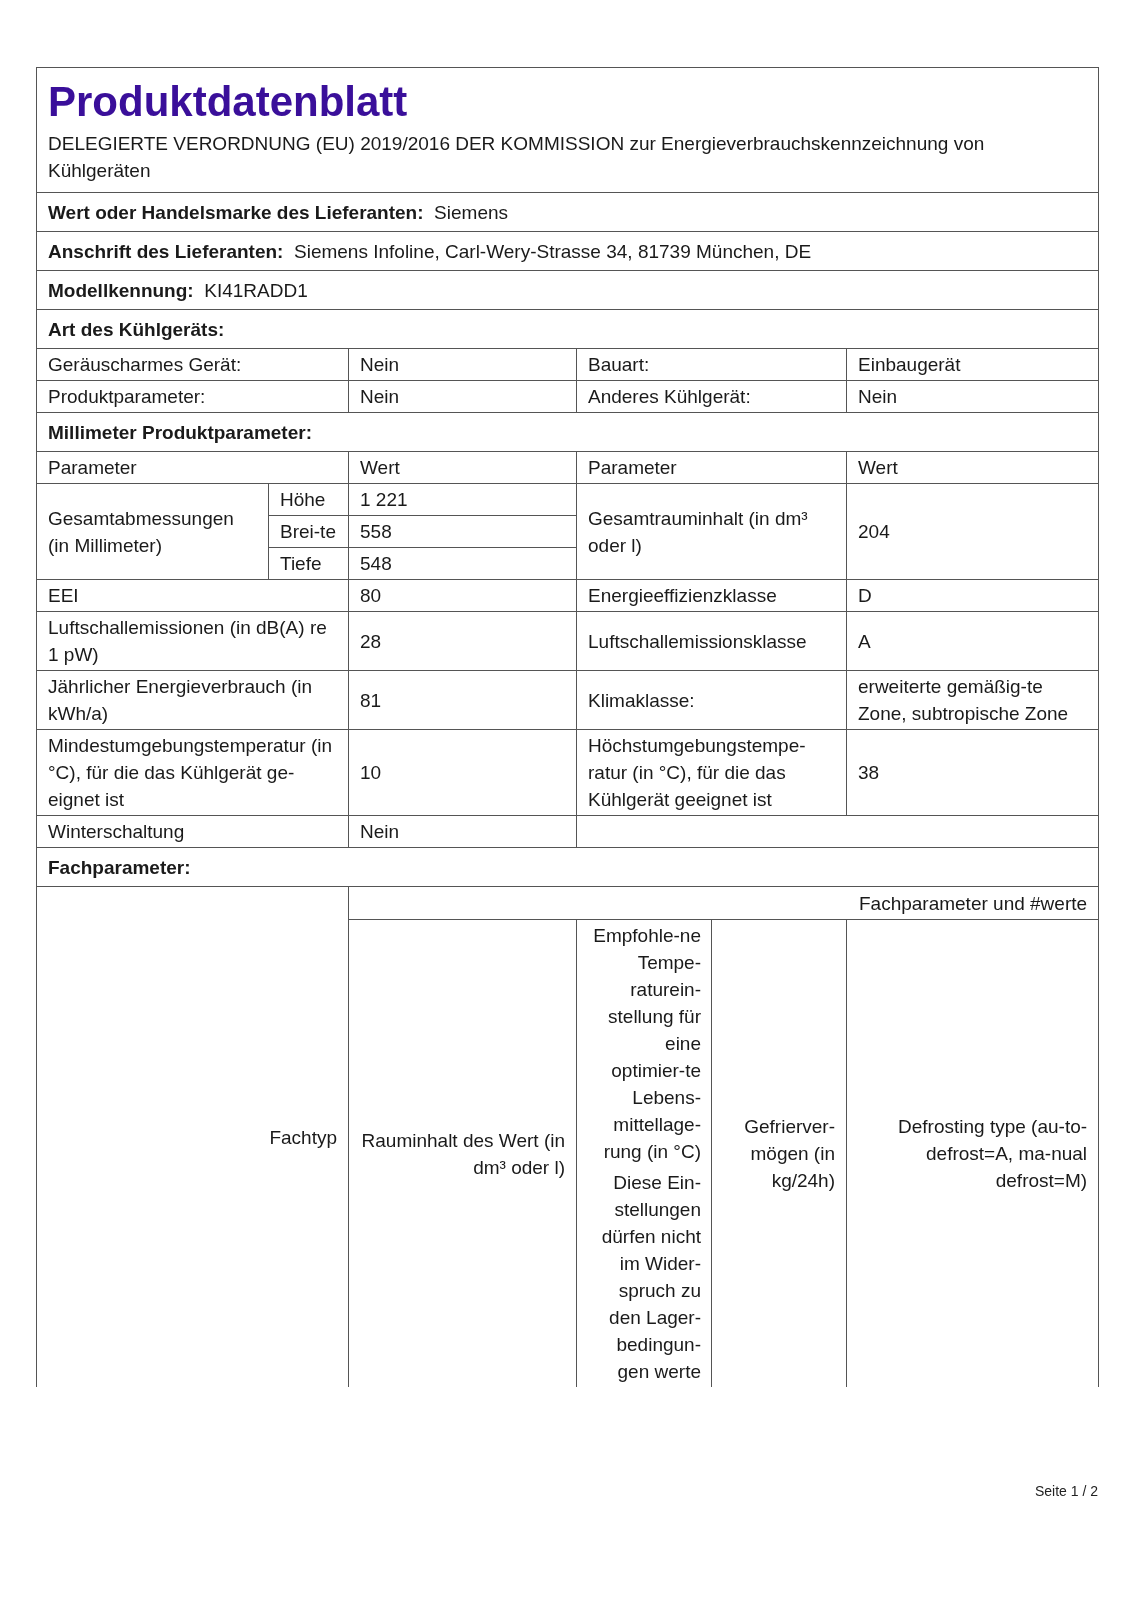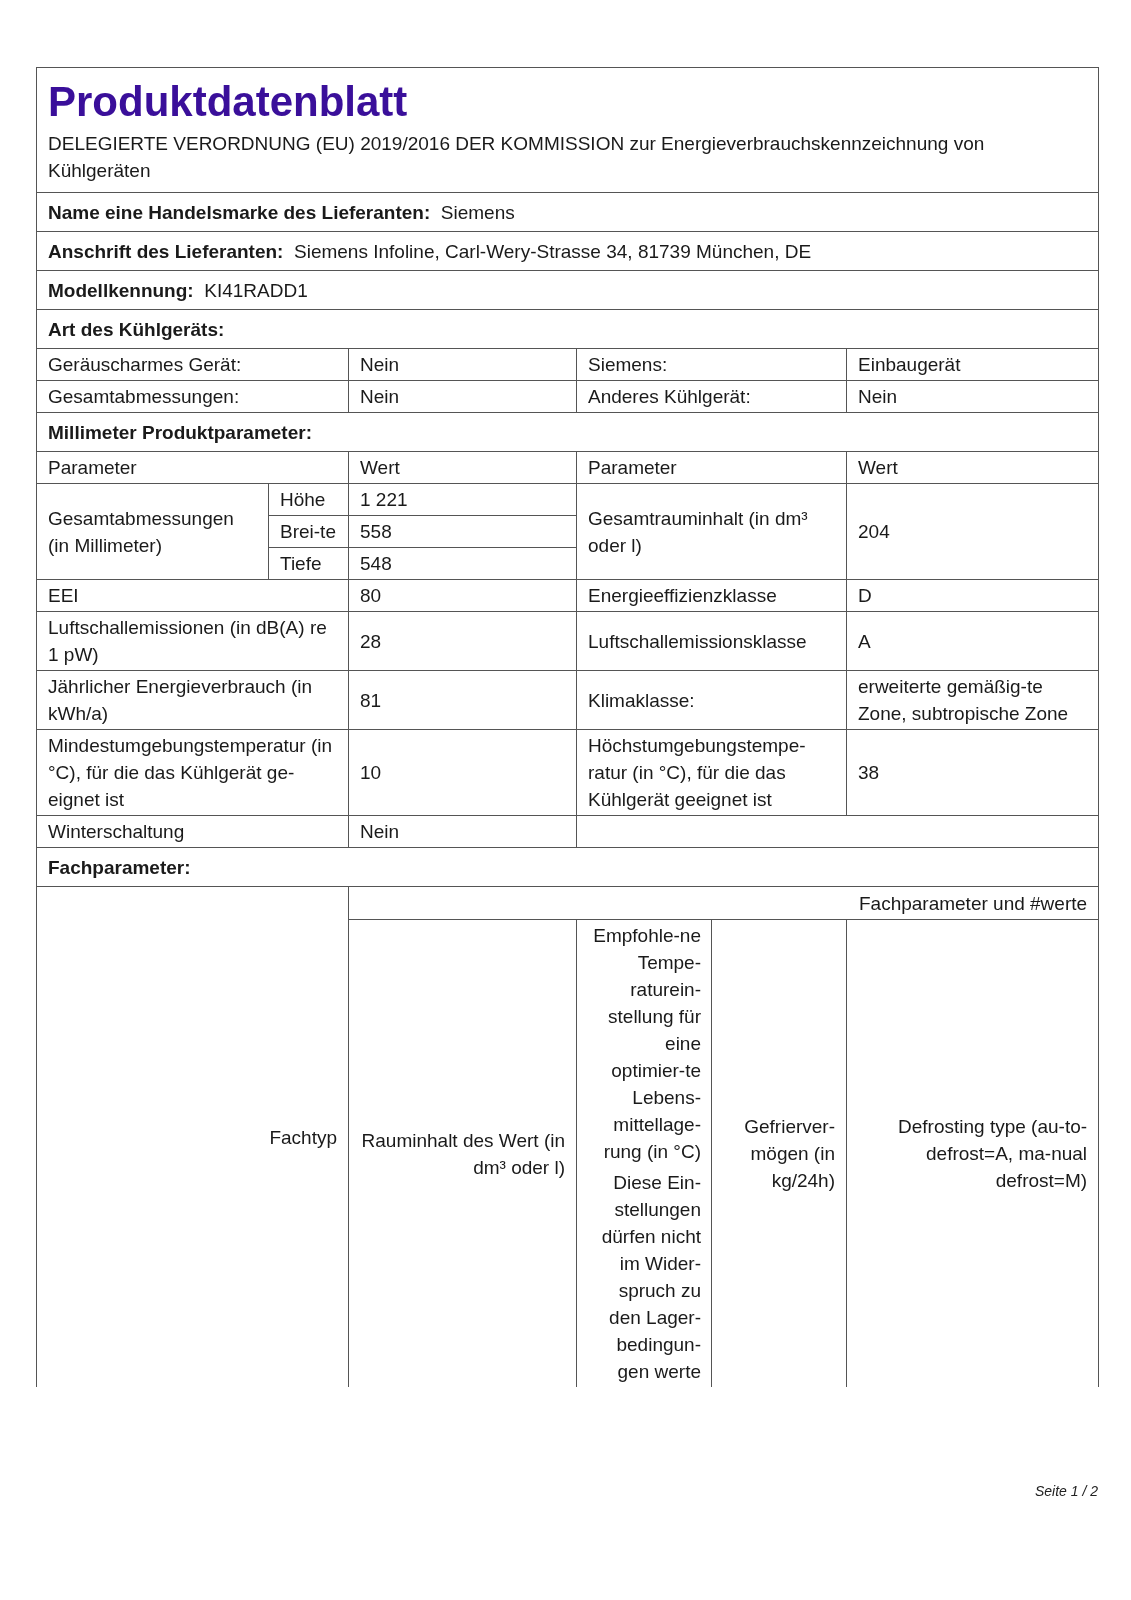--- a/index.html
+++ b/index.html
@@ -4,21 +4,21 @@
 <style>
   html, body { margin:0; padding:0; background:#fff; }
   body { width:1131px; height:1600px; position:relative; font-family:"Liberation Sans", sans-serif; color:#1a1a1a; font-size:19px; }
   .sheet { position:absolute; left:36px; top:67px; width:1062px; }
   table { border-collapse:collapse; width:1062px; table-layout:fixed; }
   td { border:1.5px solid #555; padding:2px 11px; vertical-align:middle; line-height:27px; }
   .title { color:#3a0f9a; font-weight:bold; font-size:42px; line-height:56px; padding-top:4px; }
   .bold { font-weight:bold; }
   .center { text-align:right; }
   .nobottom { border-bottom:none; }
-  .footer { position:absolute; right:33px; top:1483px; font-size:14px; color:#222;font-style:italic; }
+  .footer { position:absolute; right:33px; top:1483px; font-size:14px; color:#222; }
 </style>
 </head>
 <body>
 
 <div class="sheet">
 <table>
   <colgroup>
     <col style="width:232px">
         <col style="width:80px">
         <col style="width:228px">
@@ -27,39 +27,39 @@
         <col style="width:252px">
   </colgroup>
   <tbody>
         <tr>
     <td colspan="6" style="padding-bottom:8px">
       <div class="title">Produktdatenblatt</div>
       <div style="padding-right:60px">DELEGIERTE VERORDNUNG (EU) 2019/2016 DER KOMMISSION zur Energieverbrauchskennzeichnung von Kühlgeräten</div>
     </td>
   </tr>
   <tr>
-          <td colspan="6" style="height:34px"><span class="bold">Name eine Handelsmarke des Lieferanten:</span>&nbsp; <span>Siemens</span></td>
+          <td colspan="6" style="height:34px"><span class="bold">Wert oder Handelsmarke des Lieferanten:</span>&nbsp; <span>Siemens</span></td>
         </tr>
   <tr>
           <td colspan="6" style="height:34px"><span class="bold">Anschrift des Lieferanten:</span>&nbsp; <span>Siemens Infoline, Carl-Wery-Strasse 34, 81739 München, DE</span></td>
         </tr>
   <tr>
           <td colspan="6" style="height:34px"><span class="bold">Modellkennung:</span>&nbsp; <span>KI41RADD1</span></td>
         </tr>
   <tr>
           <td colspan="6" class="bold" style="height:34px">Art des Kühlgeräts:</td>
         </tr>
   <tr>
     <td colspan="2">Geräuscharmes Gerät:</td>
     <td>Nein</td>
-    <td colspan="2">Siemens:</td>
+    <td colspan="2">Bauart:</td>
     <td>Einbaugerät</td>
   </tr>
   <tr>
-    <td colspan="2">Gesamtabmessungen:</td>
+    <td colspan="2">Produktparameter:</td>
     <td>Nein</td>
     <td colspan="2">Anderes Kühlgerät:</td>
     <td>Nein</td>
   </tr>
   <tr>
           <td colspan="6" class="bold" style="height:34px">Millimeter Produktparameter:</td>
         </tr>
   <tr>
     <td colspan="2">Parameter</td>
     <td>Wert</td>

